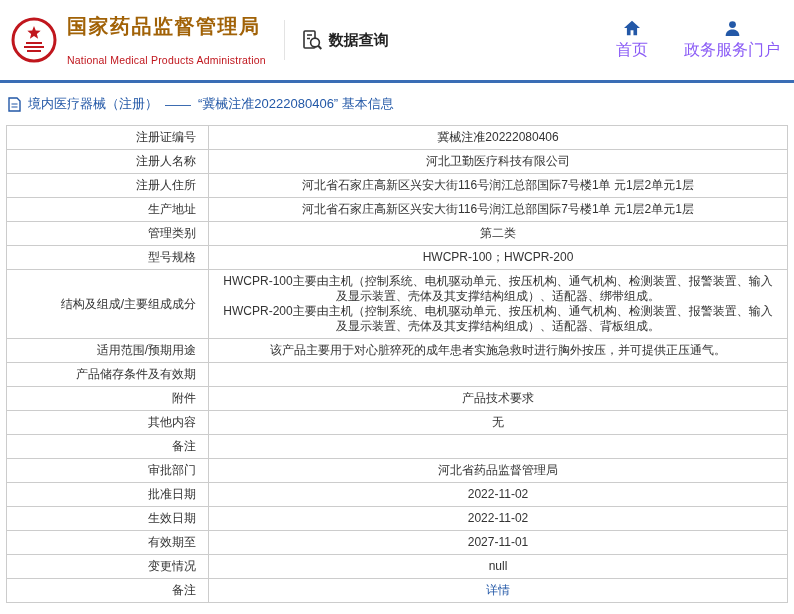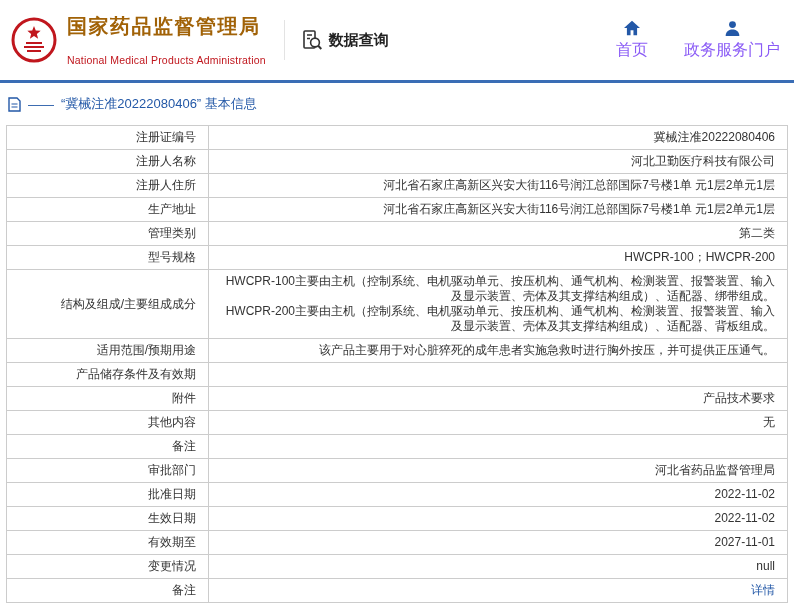--- a/index.html
+++ b/index.html
@@ -101,21 +101,21 @@
     vertical-align: middle;
     word-break: break-all;
   }
   .info-table td.label {
     text-align: right;
     color: #333;
     background: #fff;
     width: 202px;
     margin-left: 40px;
   }
-  .info-table td.value { text-align: right; color: #333; }
+  .info-table td.value { text-align: center; color: #333; }
   .info-table td.value a {
     color: #2358a7;
     text-decoration: none;
     cursor: pointer;
   }
   .info-table td.value .line { margin: 0; }
 </style>
 </head>
 <body>
 
@@ -162,20 +162,21 @@
   </a>
 </header>
 
 <div class="header-rule"></div>
 
 <div class="breadcrumb">
   <svg width="13" height="15" viewBox="0 0 13 15" aria-hidden="true">
     <path d="M1 1 H9 L12 4 V14 H1 Z" fill="none" stroke="#2358a7" stroke-width="1.4"></path>
     <path d="M3.5 7 H9.5 M3.5 10 H9.5" stroke="#2358a7" stroke-width="1.2"></path>
   </svg>
+  <span class="crumb-section">境内医疗器械（注册）</span>
   <span class="crumb-sep">——</span>
   <span class="crumb-current">“冀械注准20222080406” 基本信息</span>
 </div>
 
 <table class="info-table">
   <colgroup>
       <col style="width:202px">
       <col>
     </colgroup>
   <tbody>

